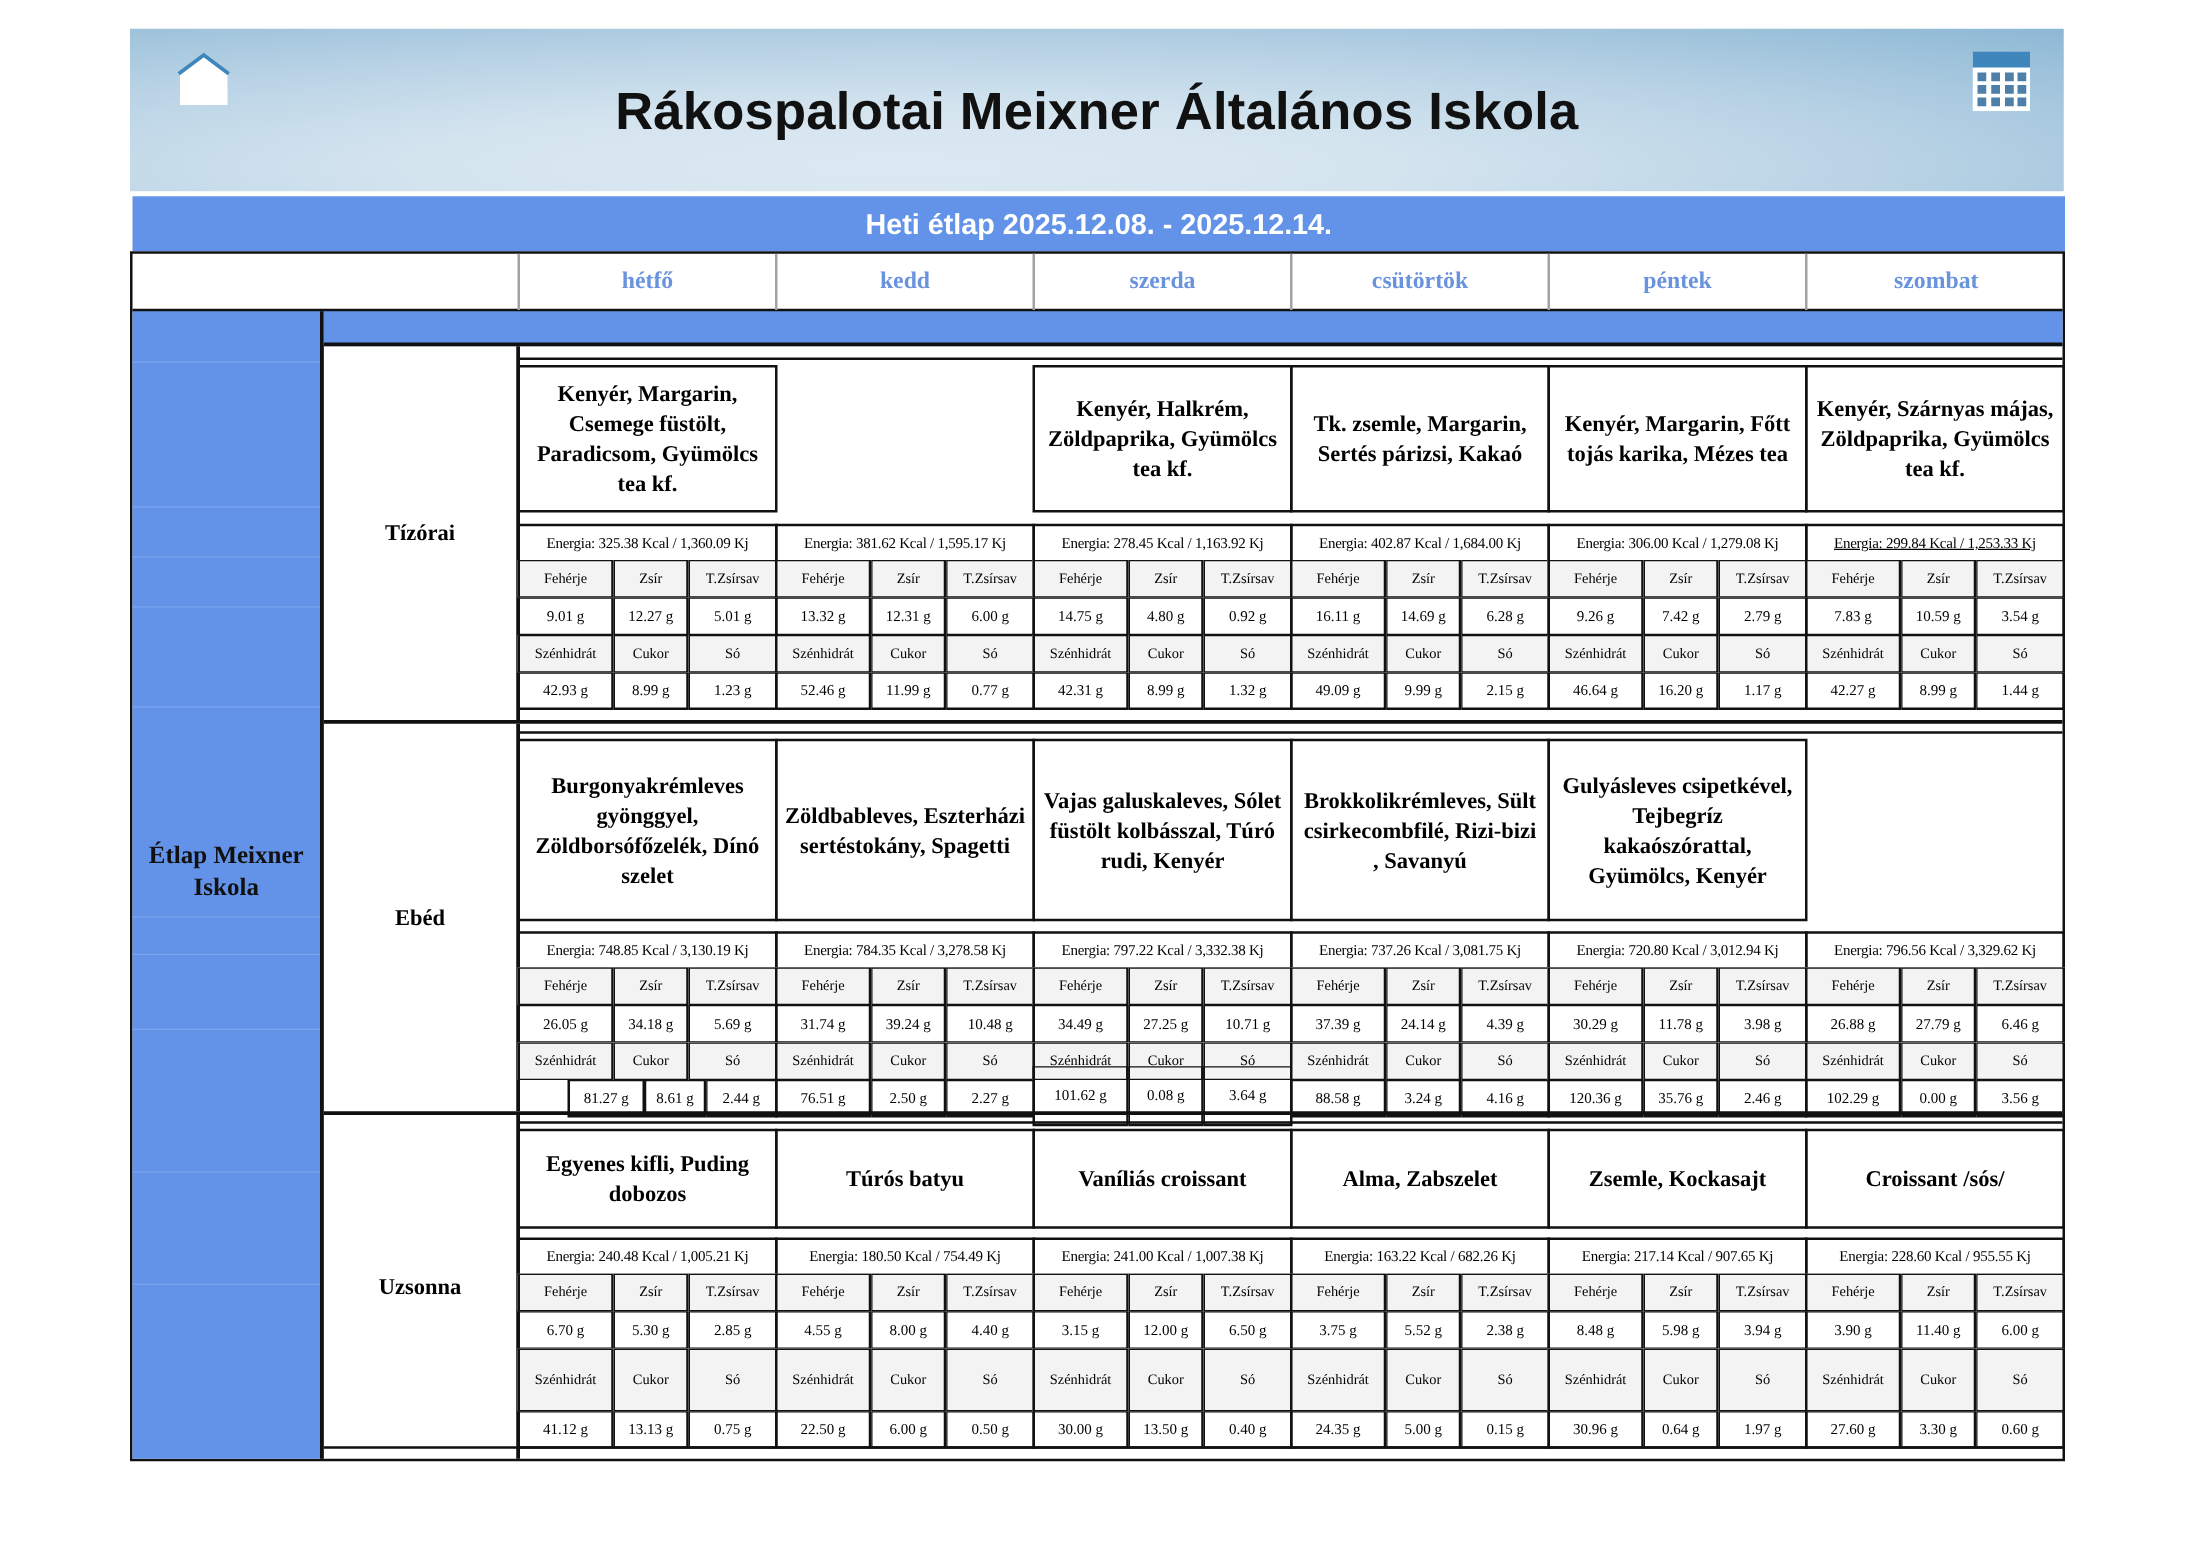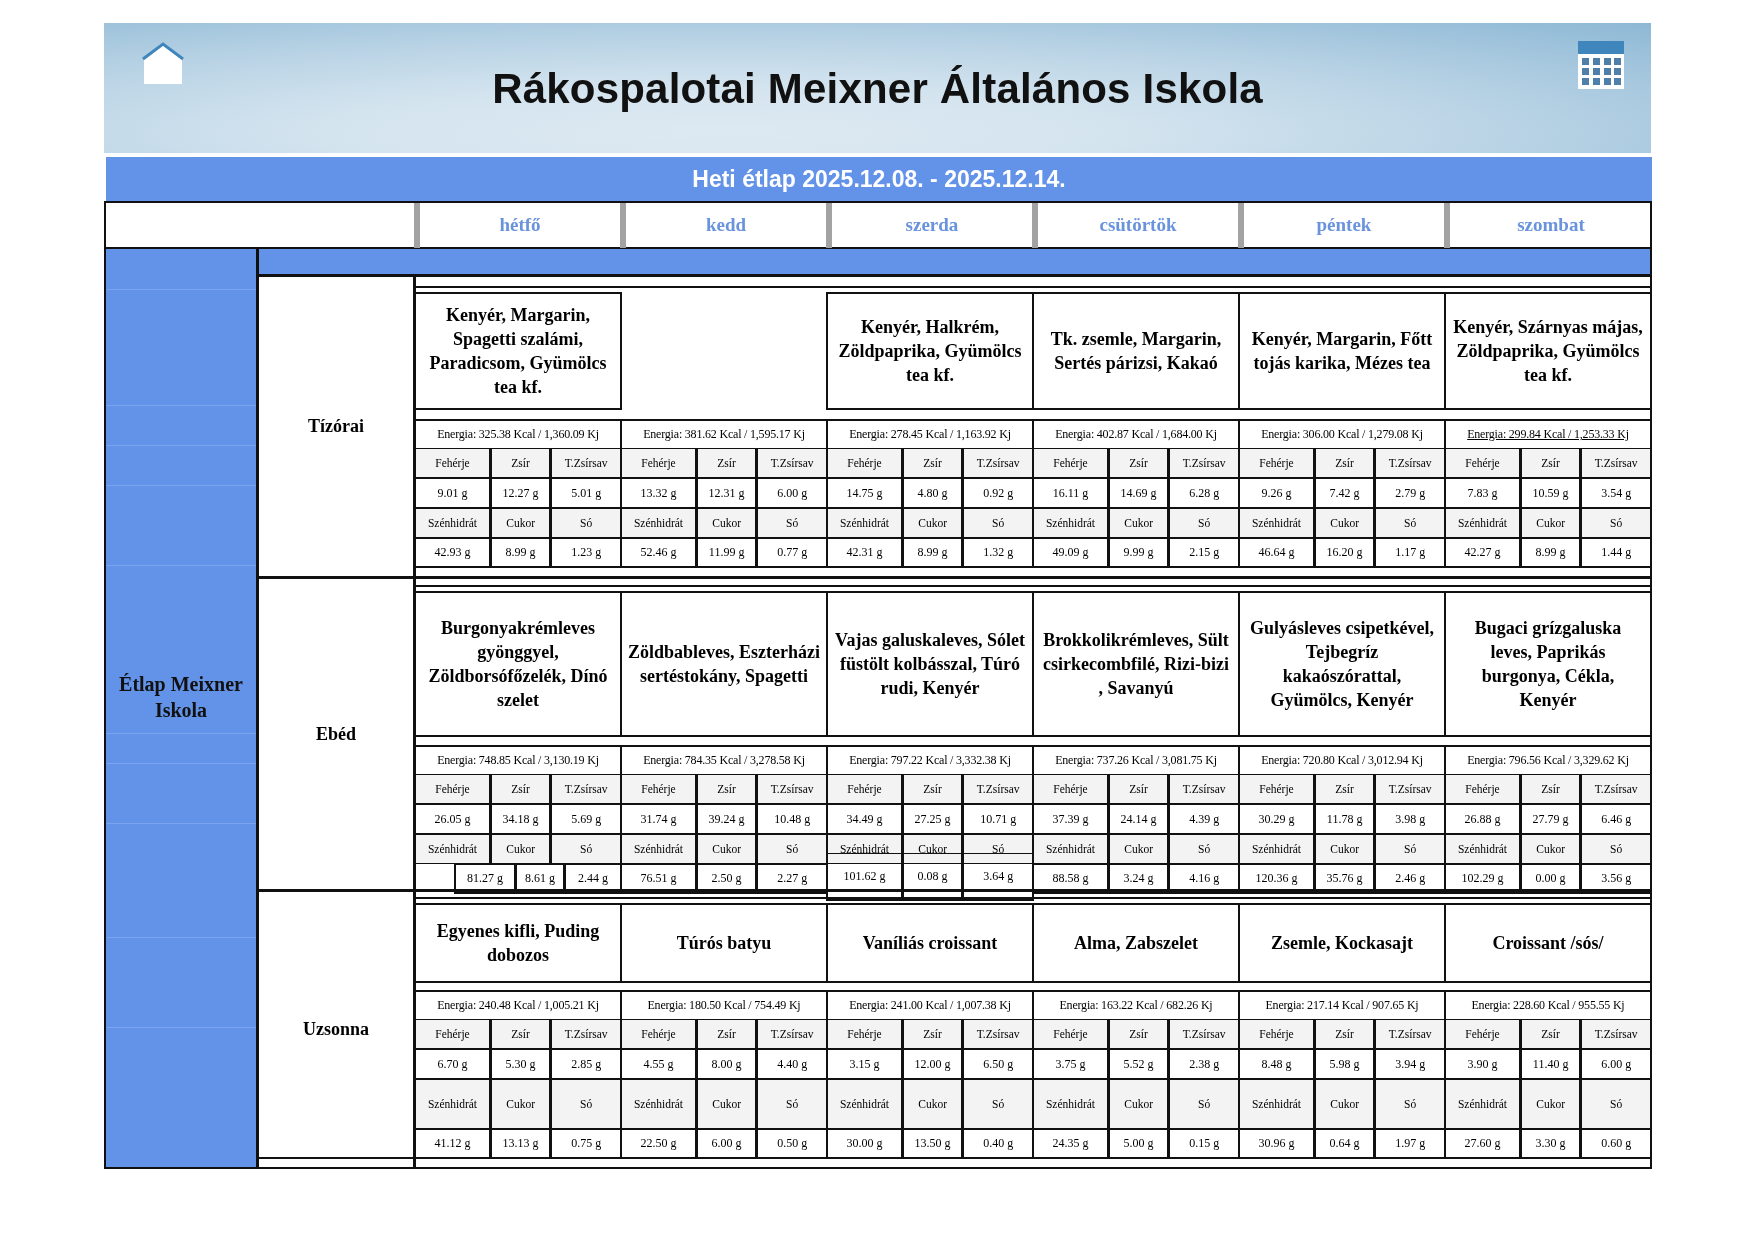--- a/index.html
+++ b/index.html
@@ -19,21 +19,21 @@
   
   .date-bar { position: absolute; left: 106px; top: 157px; width: 1546px; height: 44px;
     background: #6393e8; color: #fff; text-align: center;
     font-family: "Liberation Sans", sans-serif; font-weight: bold; font-size: 23px; line-height: 44px; }
 
   
   .grid { position: absolute; left: 104px; top: 201px; width: 1548px; height: 968px;
     border: 2px solid #111; box-sizing: border-box; background: #fff; }
 
   .day-header-row { position: absolute; left: 0; top: 0; width: 100%; height: 47px; border-bottom: 3px solid #111; box-sizing: border-box; }
-  .day-head { position: absolute; top: 0; height: 45px; border-left: 6px solid #a3a3a3; box-sizing: border-box;
+  .day-head { position: absolute; top: 0; height: 45px; border-left: 2px solid #a3a3a3; box-sizing: border-box;
     text-align: center; line-height: 44px; color: #6a93de; font-weight: bold; font-size: 19px; cursor: pointer; }
 
   .left-blue { position: absolute; left: 0; top: 46px; width: 153px; height: 918px; background: #6393e8;
     border-right: 3px solid #111; box-sizing: border-box; }
   .left-blue-label { position: absolute; left: 0; width: 150px; top: 422px; text-align: center;
     font-weight: bold; font-size: 20px; line-height: 26px; color: #111; }
   .blue-line { position: absolute; left: 0; width: 150px; height: 1px; background: #7aa5ee; }
 
   .top-blue-bar { position: absolute; left: 153px; top: 46px; width: 1391px; height: 28px; background: #6393e8;
     border-bottom: 3px solid #111; box-sizing: border-box; }
@@ -118,21 +118,21 @@
 
   <div class="top-blue-bar"></div>
 
   <div id="mealsContainer">
       <div class="meal-label" style="top: 74px; height: 299px;">
         <span>Tízórai</span>
       </div>
       <div class="meal-sep" style="top: 373px;"></div>
       <div class="hair" style="left: 308px; width: 1236px; top: 83px;"></div>
       <div class="day-block" style="left: 308px; width: 208px; top: 74px; height: 299px;">
-        <div class="dish" style="top: 15px; height: 118px;">Kenyér, Margarin, Spagetti szalámi, Paradicsom, Gyümölcs tea kf.</div>
+        <div class="dish" style="top: 15px; height: 118px;">Kenyér, Margarin, Csemege füstölt, Paradicsom, Gyümölcs tea kf.</div>
         <div class="energy" style="top: 142px; height: 30px;">Energia: 325.38 Kcal / 1,360.09 Kj</div>
         <div class="nrow" style="top: 171px; height: 30px;">
           <div class="ncell h">Fehérje</div>
           <div class="ncell h">Zsír</div>
           <div class="ncell h">T.Zsírsav</div>
         </div>
         <div class="nrow" style="top: 201px; height: 30px;">
           <div class="ncell">9.01 g</div>
           <div class="ncell">12.27 g</div>
           <div class="ncell">5.01 g</div>
@@ -386,21 +386,20 @@
           <div class="ncell h">Cukor</div>
           <div class="ncell h">Só</div>
         </div>
         <div class="nrow" style="top: 285px; height: 30px;">
           <div class="ncell" style="border-bottom-width: 2px;">120.36 g</div>
           <div class="ncell" style="border-bottom-width: 2px;">35.76 g</div>
           <div class="ncell" style="border-bottom-width: 2px;">2.46 g</div>
         </div>
       </div>
       <div class="day-block" style="left: 1338px; width: 208px; top: 376px; height: 310px;">
-        <div class="dish" style="top: 12px; height: 146px;">Bugaci grízgaluska leves, Paprikás burgonya, Cékla, Kenyér</div>
         <div class="energy" style="top: 166px; height: 30px;">Energia: 796.56 Kcal / 3,329.62 Kj</div>
         <div class="nrow" style="top: 195px; height: 30px;">
           <div class="ncell h">Fehérje</div>
           <div class="ncell h">Zsír</div>
           <div class="ncell h">T.Zsírsav</div>
         </div>
         <div class="nrow" style="top: 225px; height: 30px;">
           <div class="ncell">26.88 g</div>
           <div class="ncell">27.79 g</div>
           <div class="ncell">6.46 g</div>

